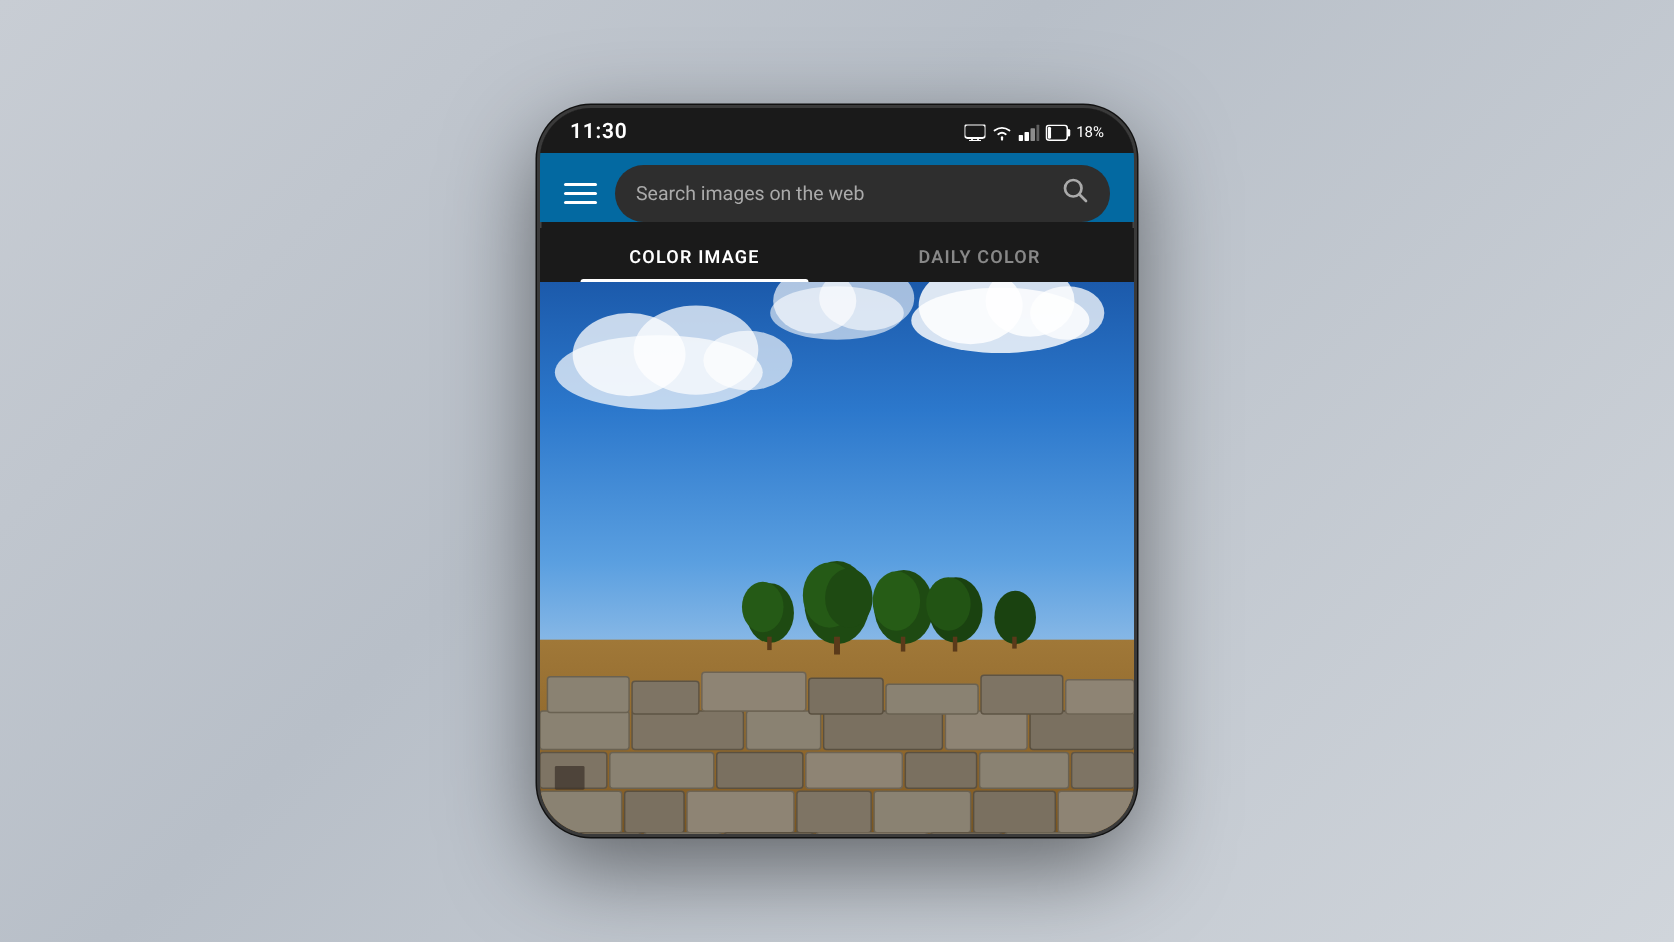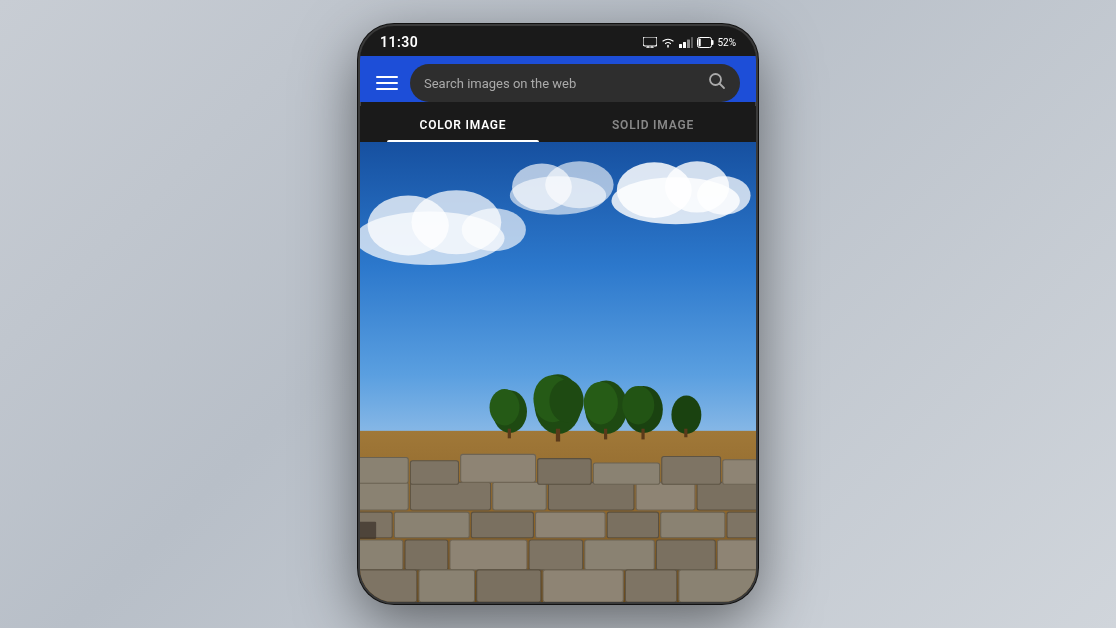--- a/index.html
+++ b/index.html
@@ -10,21 +10,21 @@
       background: linear-gradient(135deg, #c8cdd4 0%, #b8bfc8 40%, #d0d5db 100%);
       display: flex;
       align-items: center;
       justify-content: center;
       font-family: 'Roboto', Arial, sans-serif;
       overflow: hidden;
     }
 
     .phone-container {
       width: 400px;
-      height: 580px;
+      height: 488px;
       background: #1a1a1a;
       border-radius: 36px;
       border: 2px solid #3a3a3a;
       box-shadow:
         0 0 0 1px #111,
         0 20px 60px rgba(0,0,0,0.5),
         inset 0 0 0 1px #444;
       overflow: hidden;
       position: relative;
       display: flex;
@@ -72,21 +72,21 @@
       gap: 2px;
     }
 
     .battery-text {
       color: #ffffff;
       font-size: 10px;
     }
 
     
     .search-area {
-      background: #1d4ed8;
+      background: #0369a1;
       padding: 8px 16px 0;
       display: flex;
       align-items: center;
       gap: 12px;
       flex-shrink: 0;
     }
 
     .hamburger-icon {
       display: flex;
       flex-direction: column;
@@ -203,21 +203,21 @@
         <rect x="8" y="2.5" width="3" height="8.5" rx="0.5" fill="white" opacity="0.5"></rect>
         <rect x="12" y="0" width="2" height="11" rx="0.5" fill="white" opacity="0.3"></rect>
       </svg>
 
       <div class="battery-icon">
         <svg width="18" height="11" viewBox="0 0 18 11" fill="none">
           <rect x="0.5" y="0.5" width="14" height="10" rx="2" stroke="white" stroke-width="1"></rect>
           <rect x="1.5" y="1.5" width="2.2" height="8" rx="1" fill="white"></rect>
           <rect x="14.5" y="3" width="2" height="5" rx="1" fill="white"></rect>
         </svg>
-        <span class="battery-text">52%</span>
+        <span class="battery-text">18%</span>
       </div>
     </div>
   </div>
 
   <div class="search-area">
     <div class="hamburger-icon">
       <span></span>
       <span></span>
       <span></span>
     </div>
@@ -230,21 +230,21 @@
         </svg>
       </span>
     </div>
   </div>
 
   <div class="tabs-area">
     <div class="tab active">
       <span>COLOR IMAGE</span>
     </div>
     <div class="tab">
-      <span>SOLID IMAGE</span>
+      <span>DAILY COLOR</span>
     </div>
   </div>
 
   <div class="image-area">
     <svg class="wallpaper-svg" viewBox="0 0 400 430" xmlns="http://www.w3.org/2000/svg" preserveAspectRatio="xMidYMid slice">
 
       <defs>
         <linearGradient id="skyGrad" x1="0" y1="0" x2="0" y2="1">
           <stop offset="0%" stop-color="#1650a0"></stop>
           <stop offset="40%" stop-color="#2c78cc"></stop>

